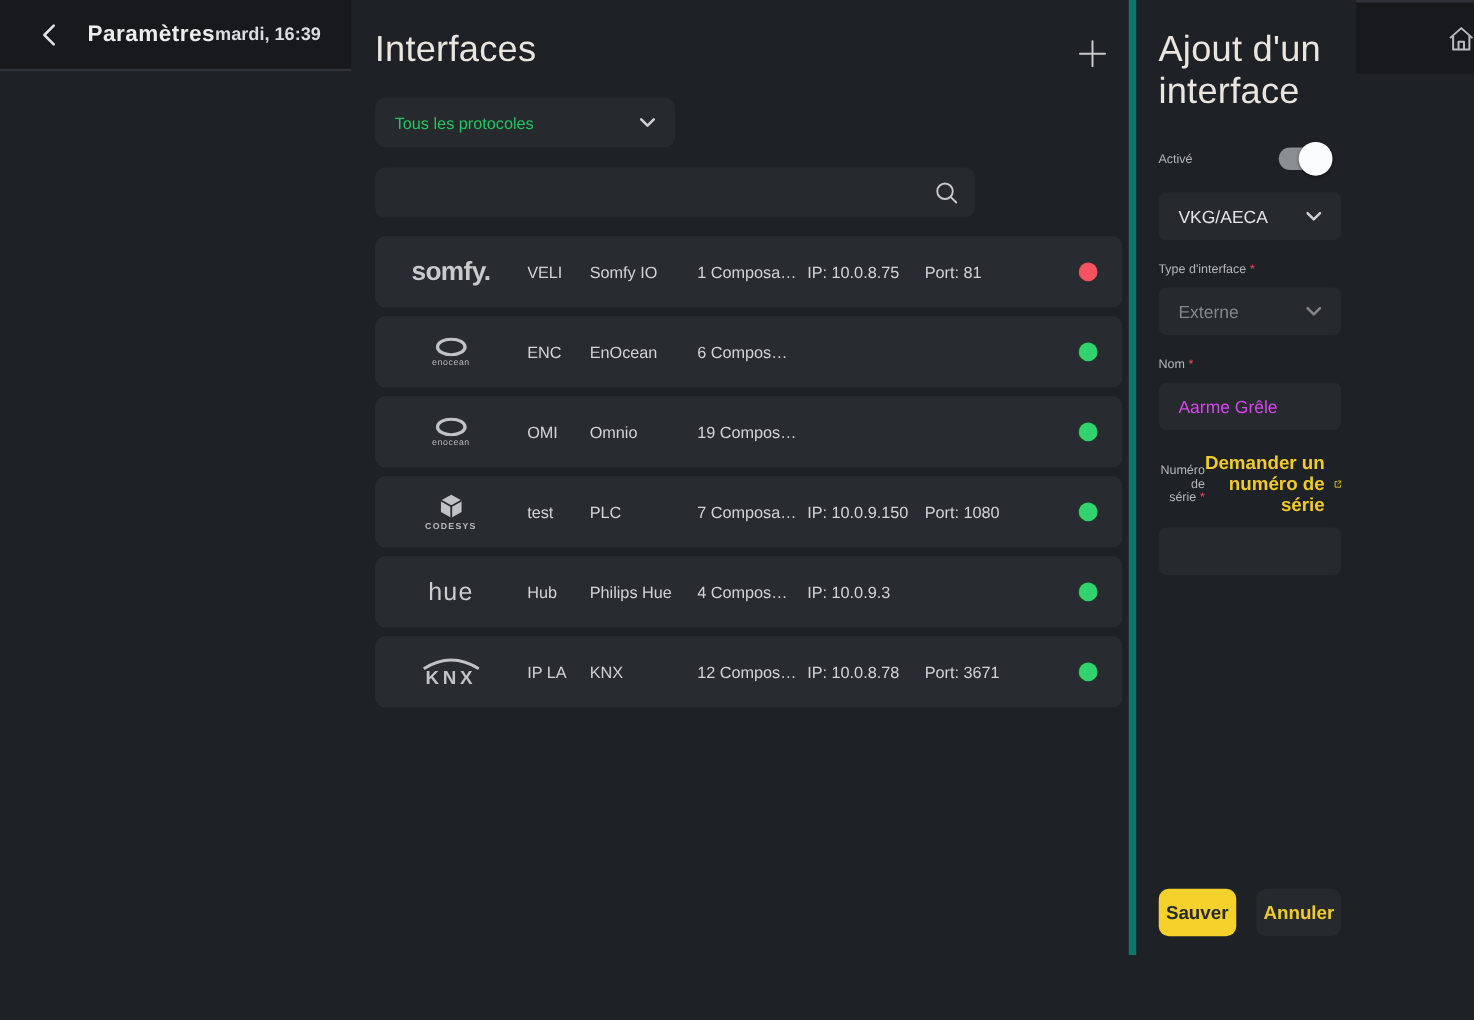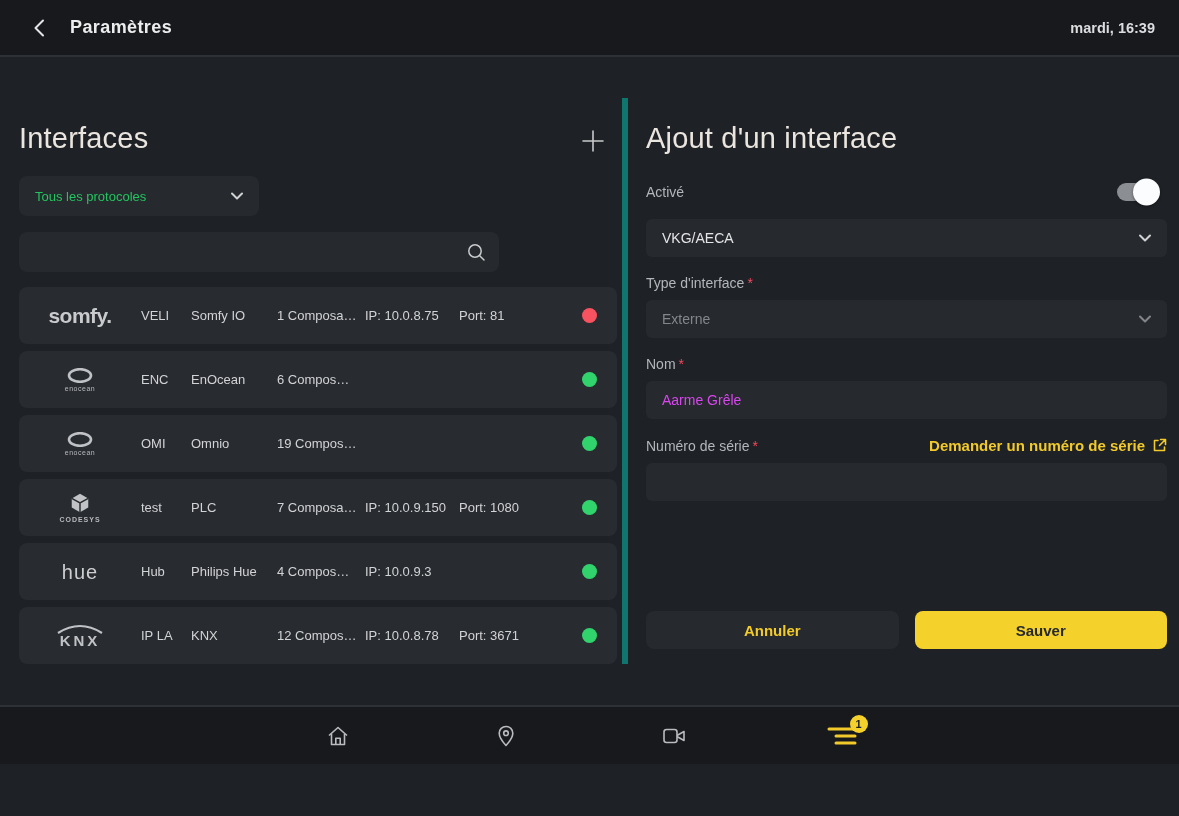--- a/index.html
+++ b/index.html
@@ -2,21 +2,21 @@
 <html><head>
 <meta charset="utf-8">
 <style>
   html,body{margin:0;padding:0;}
   body{
     width:1179px;height:816px;overflow:hidden;
     background:#1e2126;color:#d6d7d9;
     font-family:"Liberation Sans",sans-serif;
     -webkit-font-smoothing:antialiased;
   }
-  .app{width:1179px;height:764px;display:flex;flex-direction:column;gap:41px;}
+  .app{width:1179px;height:764px;display:flex;}
 
   
   .header{height:55px;background:#17191d;border-bottom:2px solid #2e3136;
     display:flex;align-items:center;padding:0 24px;flex:none;box-sizing:content-box;}
   .back-btn{width:30px;height:30px;display:flex;align-items:center;justify-content:center;cursor:pointer;}
   .header-title{font-size:18px;font-weight:700;color:#eceded;margin-left:16px;letter-spacing:.4px;}
   .header-time{margin-left:auto;font-size:14.5px;font-weight:600;color:#dcdddf;}
 
   
   .main{flex:1;display:flex;min-height:0;}
@@ -58,21 +58,21 @@
   .cell-proto{width:86px;}
   .cell-comp{width:88px;}
   .cell-ip{width:94px;}
   .cell-port{width:80px;}
   .status-dot{width:15px;height:15px;border-radius:50%;margin-left:auto;flex:none;}
 
   
   .right-title{margin-bottom:28px;}
   .toggle-row{display:flex;align-items:center;justify-content:space-between;
     margin-bottom:18px;padding-right:6px;}
-  .field-label{font-size:14px;color:#b3b6ba;margin-bottom:9px;}
+  .field-label{font-size:10px;color:#b3b6ba;margin-bottom:9px;}
   .req{color:#f5495c;margin-left:3px;}
   .select{height:38px;background:#26292e;border-radius:6px;display:flex;align-items:center;
     justify-content:space-between;padding:0 16px;margin-bottom:18px;cursor:pointer;}
   .select span{font-size:14px;color:#e4e5e7;}
   .select.disabled span{color:#83878c;}
   .select.disabled svg{opacity:.55;}
   .text-input{width:100%;height:38px;background:#26292e;border:none;border-radius:6px;
     padding:0 16px;color:#d946ef;font-size:14px;font-family:inherit;outline:none;
     box-sizing:border-box;margin-bottom:18px;display:block;}
   .serial-head{display:flex;align-items:center;justify-content:space-between;margin-bottom:9px;text-align:right;}
@@ -268,22 +268,22 @@
           <span>Demander un numéro de série</span>
           <svg width="15" height="15" viewBox="0 0 15 15">
             <path d="M6 2.5 H2.5 V12.5 H12.5 V9" fill="none" stroke="#f2ca2a" stroke-width="1.6" stroke-linecap="round" stroke-linejoin="round"></path>
             <path d="M8.5 1.5 H13.5 V6.5 M13.2 1.8 L7.5 7.5" fill="none" stroke="#f2ca2a" stroke-width="1.6" stroke-linecap="round" stroke-linejoin="round"></path>
           </svg>
         </span>
       </div>
       <input class="text-input" type="text" value="" style="">
 
       <div class="btn-row">
+        <button class="btn btn-save">Sauver</button>
         <button class="btn btn-cancel">Annuler</button>
-        <button class="btn btn-save">Sauver</button>
       </div>
     </div>
   </div>
 
   <div class="bottomnav">
     <div class="nav-item">
       <svg width="26" height="26" viewBox="0 0 26 26">
         <path d="M4 12.5 L13 4.5 L22 12.5" fill="none" stroke="#b9bbbe" stroke-width="1.6" stroke-linejoin="round"></path>
         <path d="M6.5 10.8 V21.5 H19.5 V10.8" fill="none" stroke="#b9bbbe" stroke-width="1.6" stroke-linejoin="round"></path>
         <path d="M10.8 21.5 V15.3 H15.2 V21.5" fill="none" stroke="#b9bbbe" stroke-width="1.6" stroke-linejoin="round"></path>

